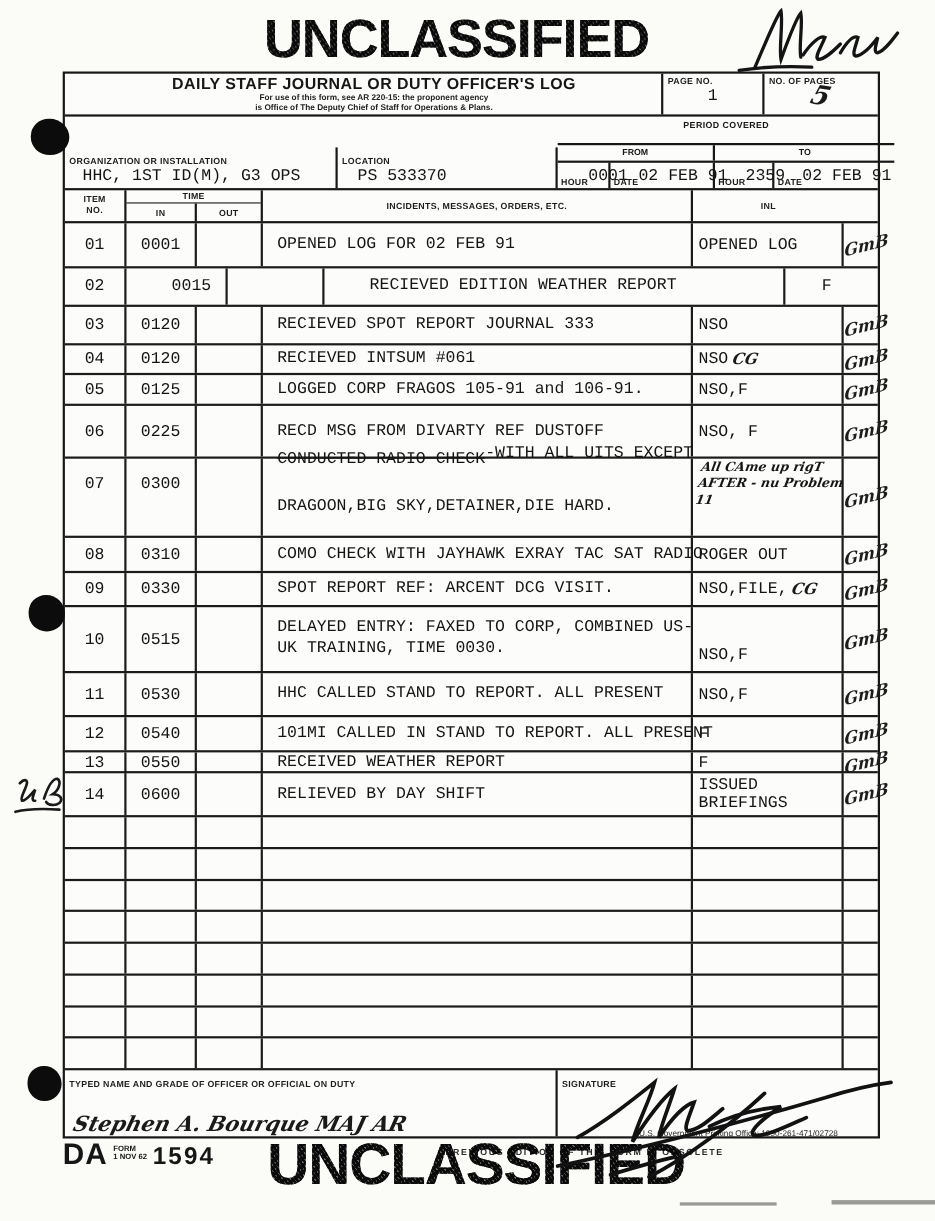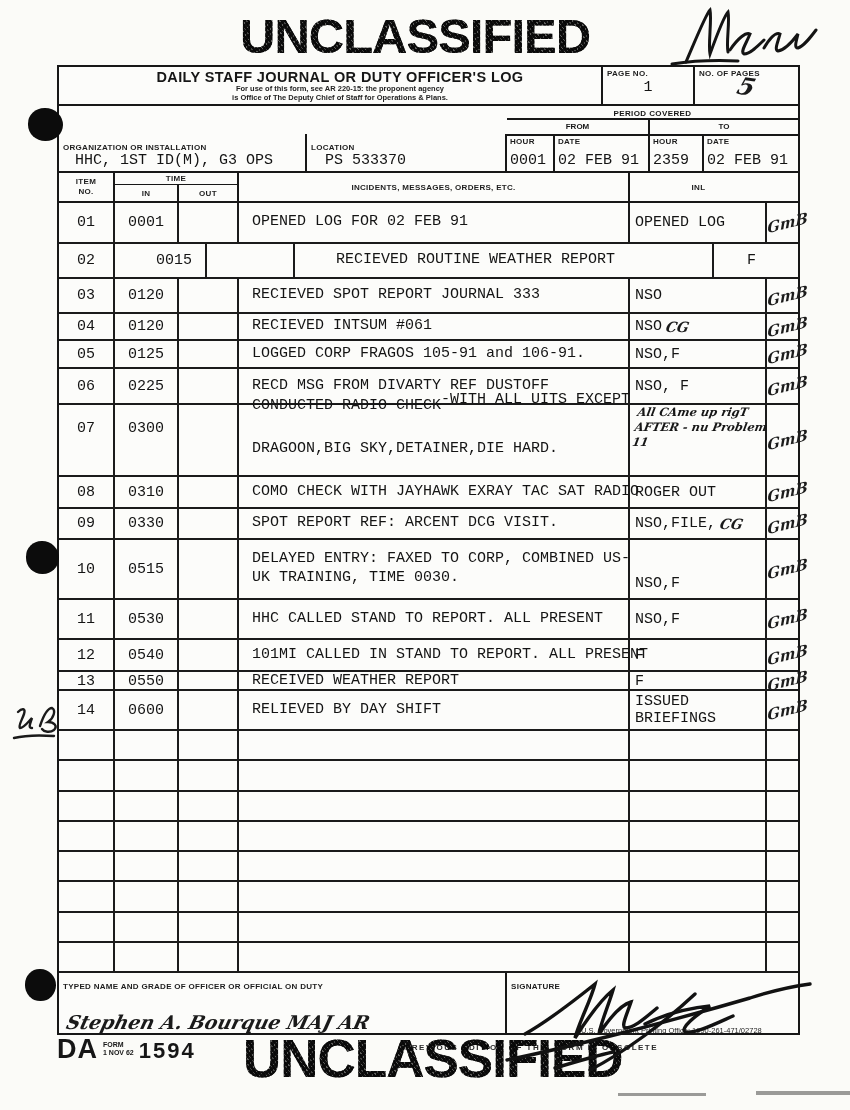--- a/index.html
+++ b/index.html
@@ -31,26 +31,26 @@
   .instr{font-size:7.5px;font-weight:700;line-height:1.15;color:#222;}
   #pageno-cell{border-right:2px solid #171717;padding:2px 4px;display:flex;flex-direction:column;}
   #pages-cell{padding:2px 4px;display:flex;flex-direction:column;}
   #pageno-value{text-align:center;margin-top:1px;}
   #pages-value{font-size:24px;text-align:center;margin-top:-6px;transform:rotate(8deg) skewX(-10deg);}
 
   #org-row{display:grid;grid-template-columns:248px 200px 1fr;height:65px;border-bottom:2px solid #171717;}
   .org-cell{border-right:2px solid #171717;position:relative;padding:2px 4px;box-sizing:border-box;margin-top:28px;}
   .org-value{position:absolute;left:16px;bottom:2px;white-space:nowrap;}
   #period-cell{display:flex;flex-direction:column;}
-  #period-label{text-align:center;font-size:8px;font-weight:700;letter-spacing:.4px;padding-top:3px;height:14px;border-bottom:2px solid #171717;box-sizing:border-box;}
+  #period-label{text-align:center;font-size:8px;font-weight:700;letter-spacing:.4px;padding-top:3px;height:26px;border-bottom:2px solid #171717;box-sizing:border-box;}
   #fromto-row{display:grid;grid-template-columns:143px 1fr;height:16px;border-bottom:2px solid #171717;box-sizing:border-box;}
   #fromto-row div{text-align:center;font-size:8px;font-weight:700;padding-top:2px;}
   #from-h{border-right:2px solid #171717;}
   #period-grid{display:grid;grid-template-columns:48px 95px 54px 1fr;flex:1;}
-  .pg-cell{border-right:2px solid #171717;padding:1px 3px;display:flex;flex-direction:column;box-sizing:border-box;}
+  .pg-cell{border-right:2px solid #171717;padding:1px 3px;display:flex;box-sizing:border-box;align-items:flex-end;}
   .pg-cell:last-child{border-right:none;}
   .pg-val{margin-top:auto;white-space:nowrap;padding-bottom:1px;}
 
   
   #thead{display:grid;grid-template-columns:56px 124px 391px 137px 1fr;height:30px;border-bottom:2px solid #171717;box-sizing:border-box;}
   .th{border-right:2px solid #171717;display:flex;align-items:center;justify-content:center;text-align:center;box-sizing:border-box;}
   .th:last-child{border-right:none;}
   #th-item{flex-direction:column;line-height:1.2;}
   #th-time{flex-direction:column;padding:0;}
   #time-top{border-bottom:1px solid #171717;width:100%;text-align:center;padding:1px 0;}
@@ -221,21 +221,21 @@
         </div>
         <div class="log-row" style="height: 35px; gap: 28px;">
           <div class="cell item mono">
             <span>02</span>
           </div>
           <div class="cell tin mono">
             <span>0015</span>
           </div>
           <div class="cell tout mono"></div>
           <div class="cell inc mono">
-            <div class="inc-line">RECIEVED ROUTINE WEATHER REPORT</div>
+            <div class="inc-line">RECIEVED EDITION WEATHER REPORT</div>
           </div>
           <div class="cell act">
             <span class="mono">F</span>
           </div>
           <div class="cell inl">
             <span class="scrawl">GmB</span>
           </div>
         </div>
         <div class="log-row" style="height: 35px;">
           <div class="cell item mono">
@@ -285,21 +285,21 @@
           <div class="cell inc mono">
             <div class="inc-line">LOGGED CORP FRAGOS 105-91 and 106-91.</div>
           </div>
           <div class="cell act">
             <span class="mono">NSO,F</span>
           </div>
           <div class="cell inl">
             <span class="scrawl">GmB</span>
           </div>
         </div>
-        <div class="log-row" style="height: 36px;">
+        <div class="log-row" style="height: 48px;">
           <div class="cell item mono">
             <span>06</span>
           </div>
           <div class="cell tin mono">
             <span>0225</span>
           </div>
           <div class="cell tout mono"></div>
           <div class="cell inc mono">
             <div class="inc-line">RECD MSG FROM DIVARTY REF DUSTOFF</div>
           </div>

